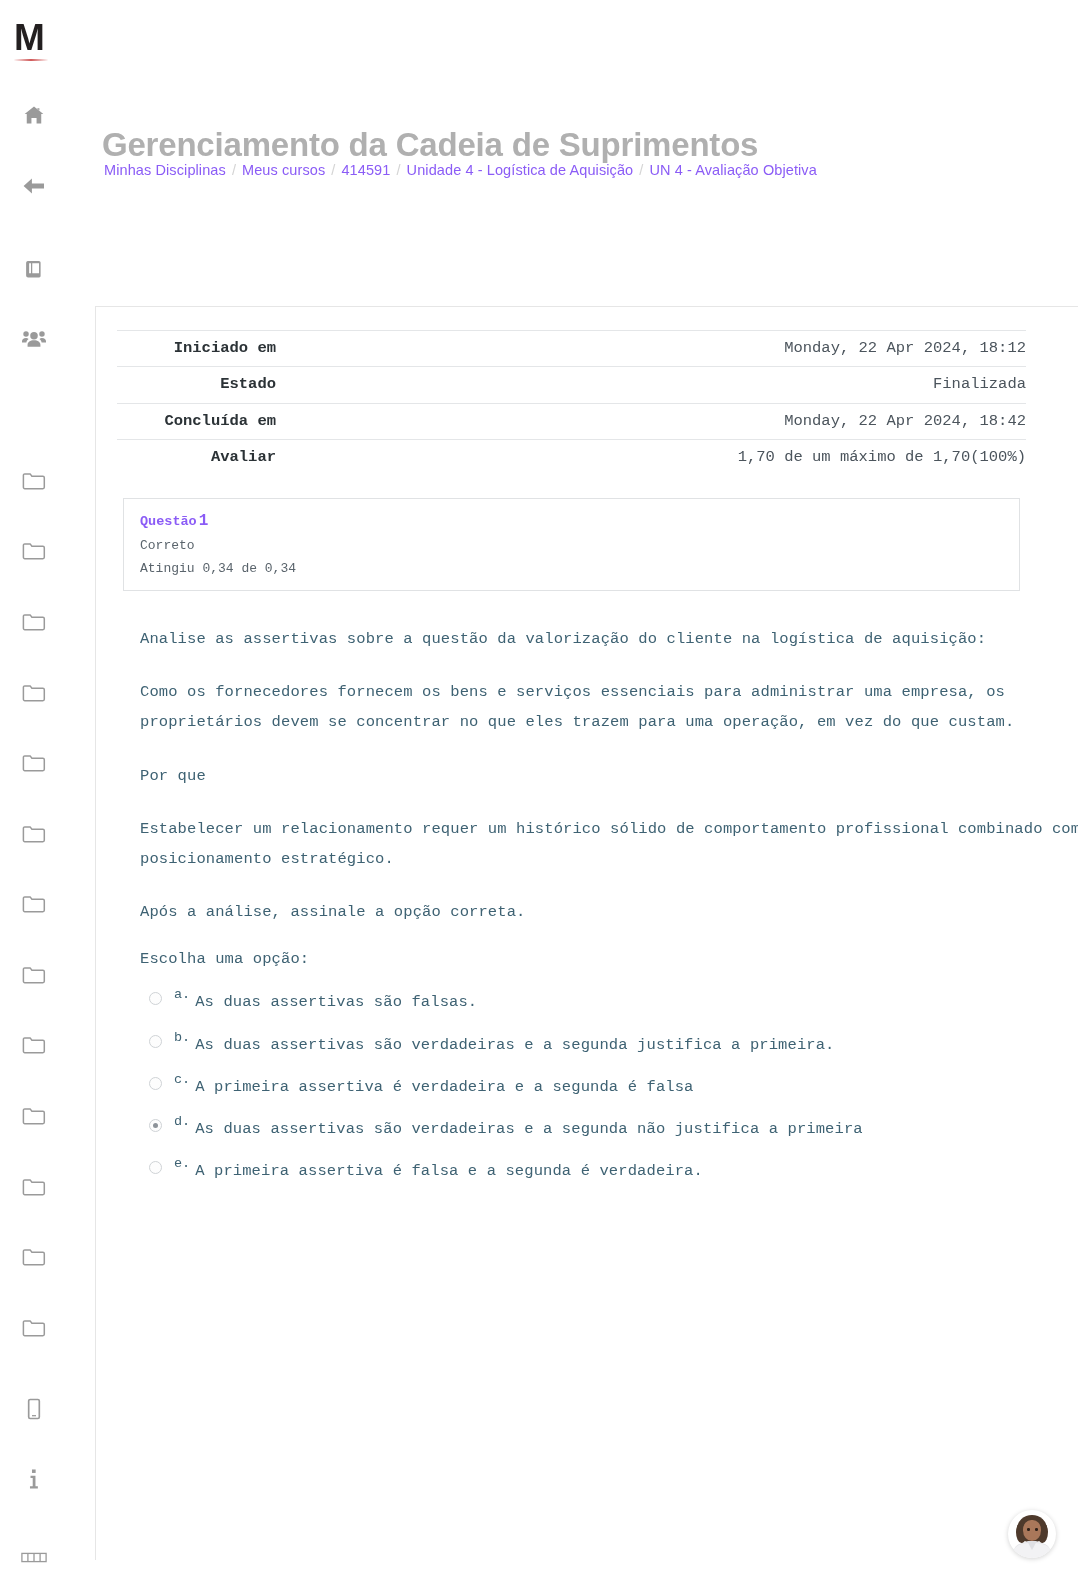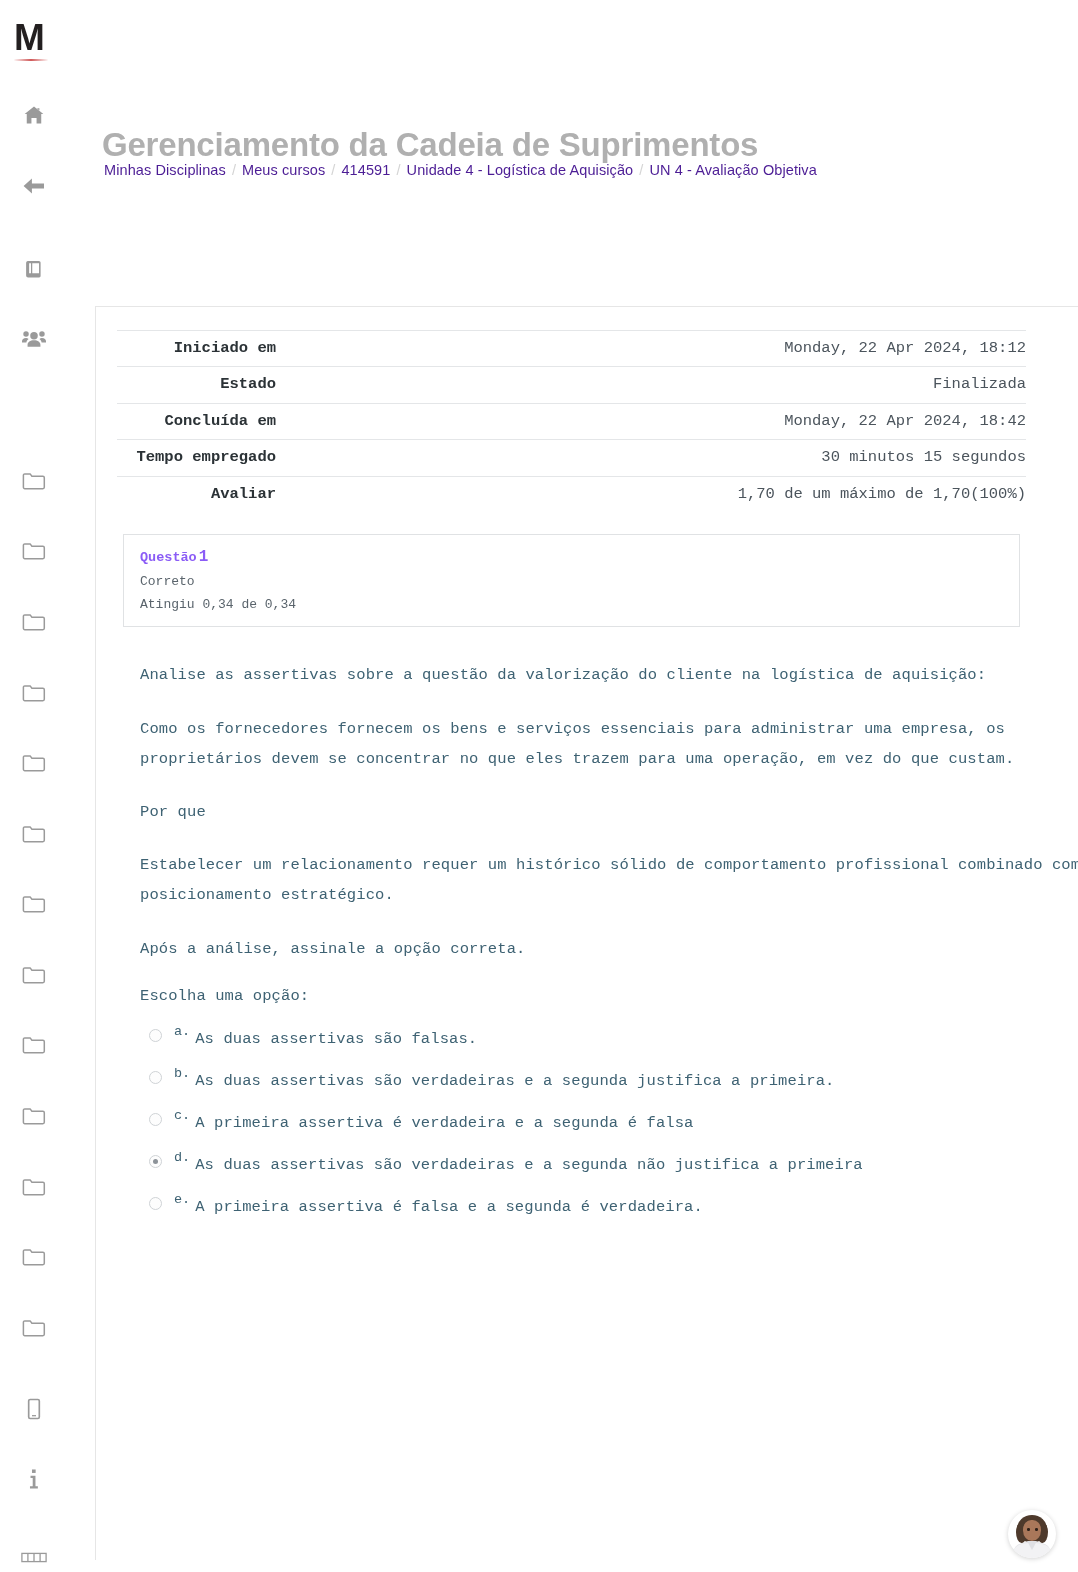--- a/index.html
+++ b/index.html
@@ -78,21 +78,21 @@
   }
   #breadcrumb {
     position: absolute;
     left: 37px;
     top: 162px;
     font-size: 14.5px;
     color: #c3c3c3;
     white-space: nowrap;
     letter-spacing: 0.1px;
   }
-  #breadcrumb .crumb { color: #4c1d95; text-decoration: none; }
+  #breadcrumb .crumb { color: #8b5cf6; text-decoration: none; }
   #breadcrumb .sep { margin: 0 6px; color: #d4d4d4; }
 
   
   #main-card {
     position: absolute;
     left: 28px;
     top: 306px;
     width: 1071px;
     min-height: 1254px;
     background: #ffffff;
@@ -478,24 +478,20 @@
             <th>Iniciado em</th>
             <td>Monday, 22 Apr 2024, 18:12</td>
           </tr>
           <tr>
             <th>Estado</th>
             <td>Finalizada</td>
           </tr>
           <tr>
             <th>Concluída em</th>
             <td>Monday, 22 Apr 2024, 18:42</td>
-          </tr>
-          <tr>
-            <th>Tempo empregado</th>
-            <td>30 minutos 15 segundos</td>
           </tr>
           <tr>
             <th>Avaliar</th>
             <td>1,70 de um máximo de 1,70(100%)</td>
           </tr>
         </tbody>
     </table>
 
     <div id="question-info">
       <div class="qnum">

